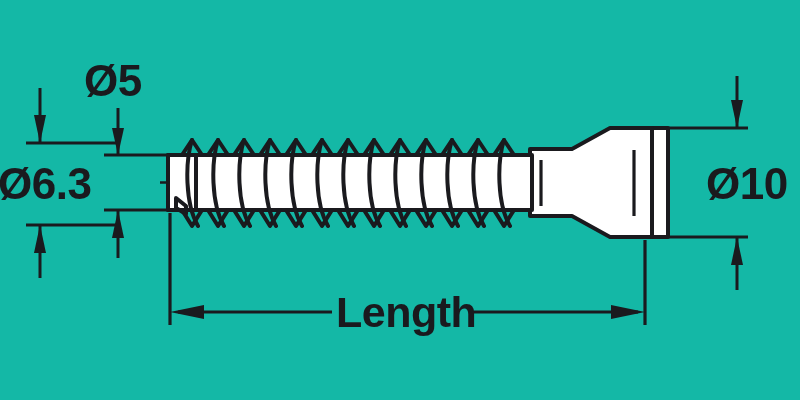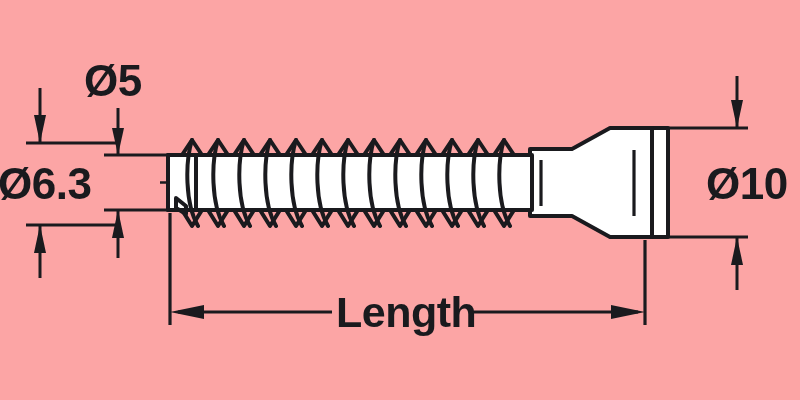--- a/index.html
+++ b/index.html
@@ -10,21 +10,21 @@
   body {
     width: 800px;
     height: 400px;
     font-family: "Liberation Sans", sans-serif;
     overflow: hidden;
   }
   #drawing-root {
     position: relative;
     width: 800px;
     height: 400px;
-    background: #fca5a5;
+    background: #14b8a6;
   }
   svg#screw-drawing {
     display: block;
     width: 800px;
     height: 400px;
   }
   .outline {
     fill: none;
     stroke: #1a1a1e;
     stroke-width: 4;

